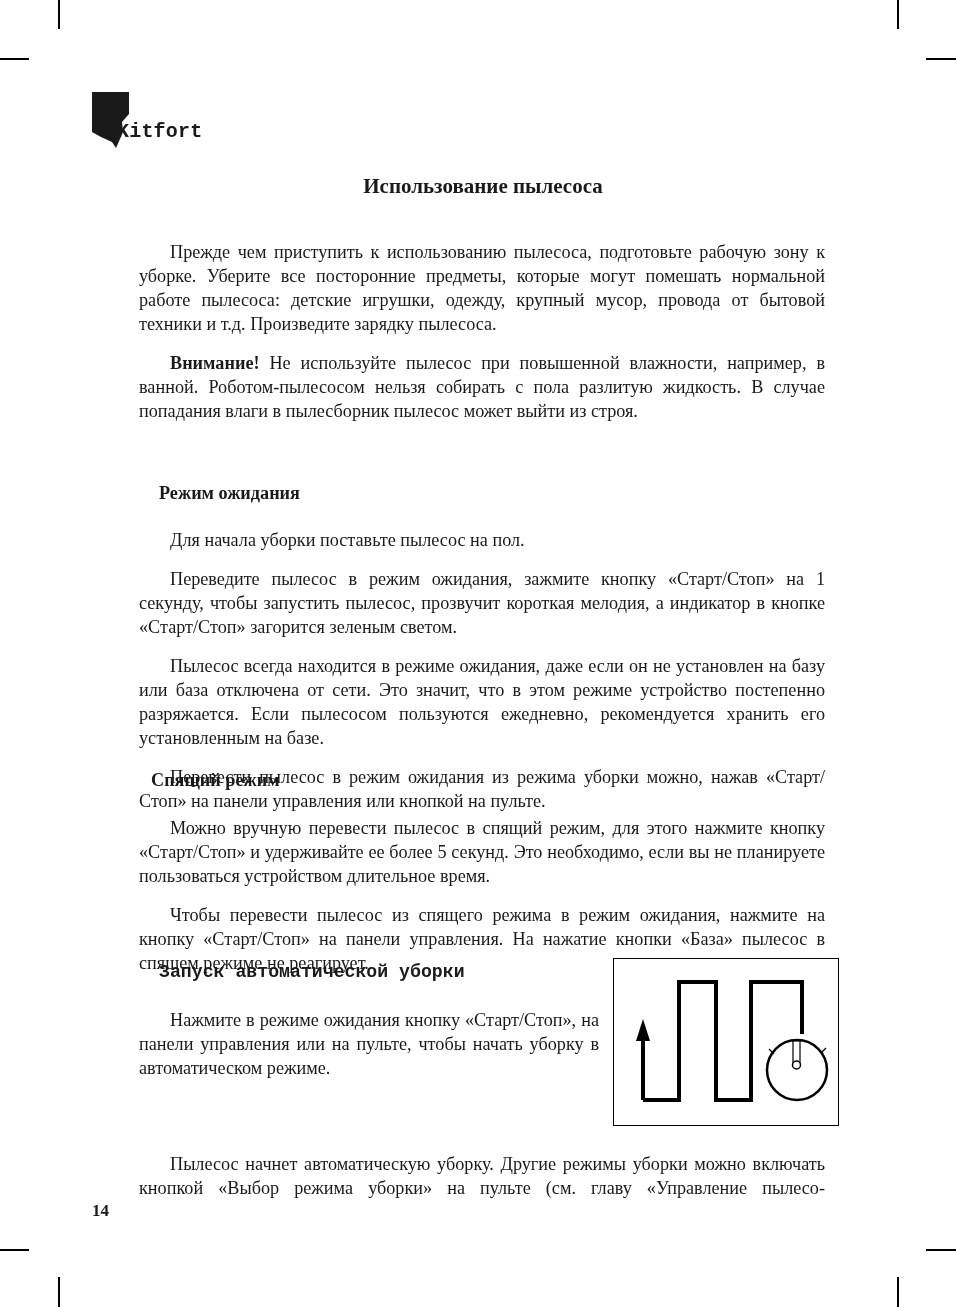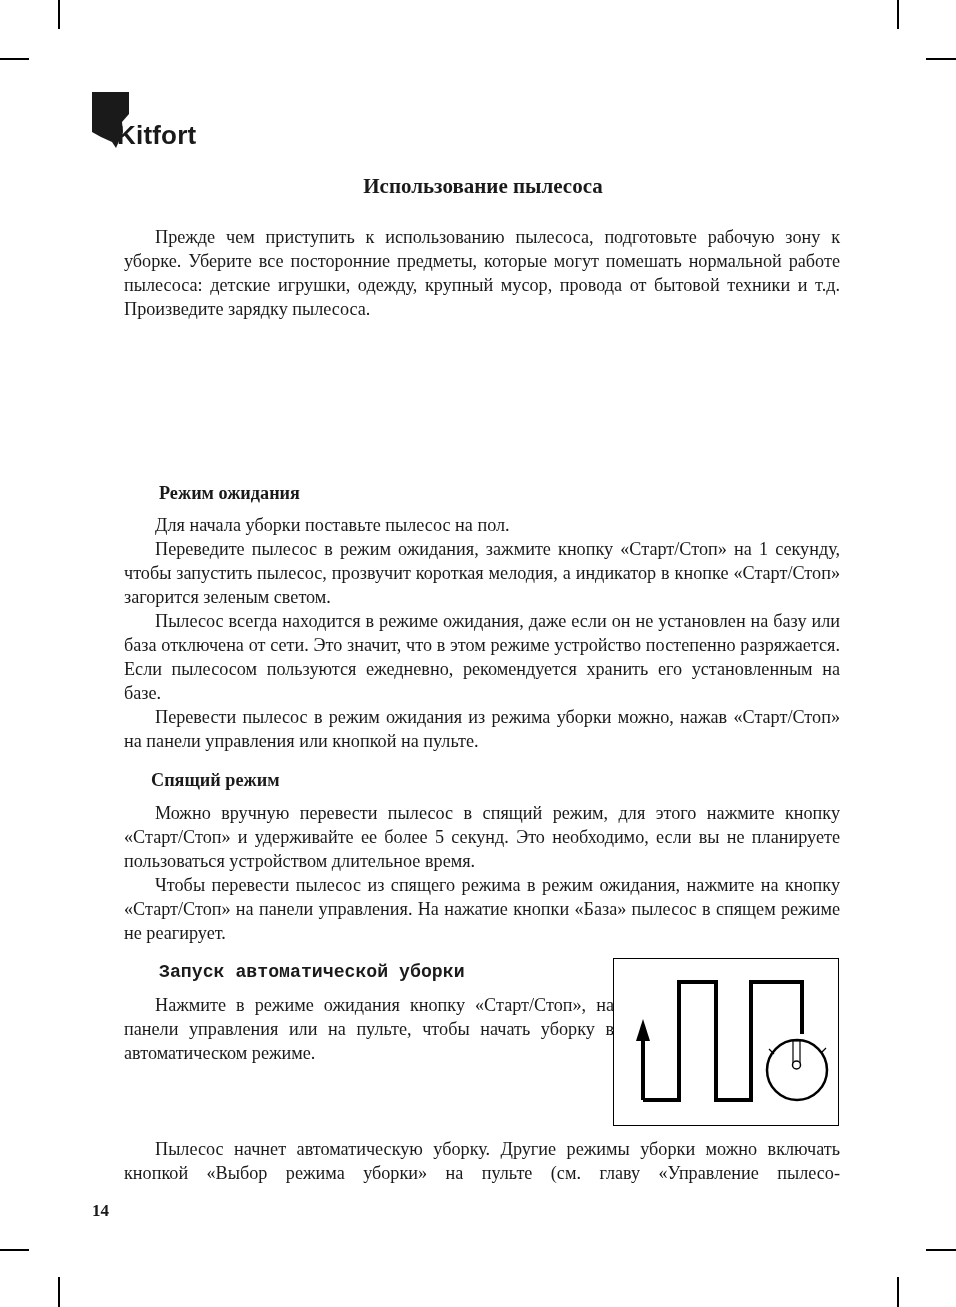--- a/index.html
+++ b/index.html
@@ -1,24 +1,24 @@
 <!DOCTYPE html>
 <html><head>
 <meta charset="utf-8">
 <style>
   html, body { margin: 0; padding: 0; background: #ffffff; }
   body { width: 956px; height: 1307px; position: relative; overflow: hidden; color: #1a1a1a;
          font-family: "Liberation Serif", "DejaVu Serif", serif; }
   .crop { position: absolute; background: #000; }
   .logo { position: absolute; left: 92px; top: 92px; width: 110px; height: 56px; }
-  .logo-text { position: absolute; left: 117px; top: 120px; font-family: Liberation Sans, sans-serif;
-               font-weight: bold; font-size: 26px; color: #1a1a1a; letter-spacing: 0.2px; }
+  .logo-text { position: absolute; left: 117px; top: 120px; font-family: Liberation Mono, monospace;
+               font-weight: bold; font-size: 20px; color: #1a1a1a; letter-spacing: 0.2px; }
   .title { position: absolute; left: 0; width: 966px; top: 174px; text-align: center; font-weight: bold; font-size: 21px; }
   .body { position: absolute; left: 124px; width: 716px; font-size: 18.2px; line-height: 24px; }
-  .body p { margin: 0; text-indent: 31px; text-align: justify; text-align-last: auto; }
+  .body p { margin: 15px; text-indent: 31px; text-align: justify; text-align-last: auto; }
   .body p.last { text-align-last: left; }
   h3 { margin: 4px; font-size: 18.2px; font-weight: bold; text-indent: 31px; }
   .sec1 { top: 225px; }
   .h-wait { position: absolute; left: 124px; top: 479px; }
   .sec2 { top: 513px; }
   .h-sleep { position: absolute; left: 116px; top: 766px; }
   .sec3 { top: 801px; }
   .h-auto { position: absolute; left: 124px; top: 958px; font-family: Liberation Mono, monospace; }
   .sec4 { top: 993px; width: 490px; }
   .sec5 { top: 1137px; }
@@ -41,20 +41,21 @@
   <svg width="40" height="56" viewBox="0 0 40 56" style="position:absolute;left:0;top:0;">
     <path d="M0 0 H37 V22 L30 30 L31 40 L24 56 L20 50 L9 45 L0 40 Z" fill="#1a1a1a"></path>
   </svg>
 </div>
 <div class="logo-text">Kitfort</div>
 
 <div class="title">Использование пылесоса</div>
 
 <div class="body sec1">
   <p>Прежде чем приступить к использованию пылесоса, подготовьте рабочую зону к уборке. Уберите все посторонние предметы, которые могут помешать нормальной работе пылесоса: детские игрушки, одежду, крупный мусор, провода от бытовой техники и т.д. Произведите зарядку пылесоса.</p>
+  <p class="last"><b>Внимание!</b><span> Не используйте пылесос при повышенной влажности, например, в ванной. Роботом-пылесосом нельзя собирать с пола разлитую жидкость. В случае попадания влаги в пылесборник пылесос может выйти из строя.</span></p>
 </div>
 
 <h3 class="h-wait">Режим ожидания</h3>
 <div class="body sec2">
   <p>Для начала уборки поставьте пылесос на пол.</p>
   <p>Переведите пылесос в режим ожидания, зажмите кнопку «Старт/Стоп» на 1 секунду, чтобы запустить пылесос, прозвучит короткая мелодия, а индикатор в кнопке «Старт/Стоп» загорится зеленым светом.</p>
   <p>Пылесос всегда находится в режиме ожидания, даже если он не установлен на базу или база отключена от сети. Это значит, что в этом режиме устройство постепенно разряжается. Если пылесосом пользуются ежедневно, рекомендуется хранить его установленным на базе.</p>
   <p>Перевести пылесос в режим ожидания из режима уборки можно, нажав «Старт/Стоп» на панели управления или кнопкой на пульте.</p>
 </div>
 

